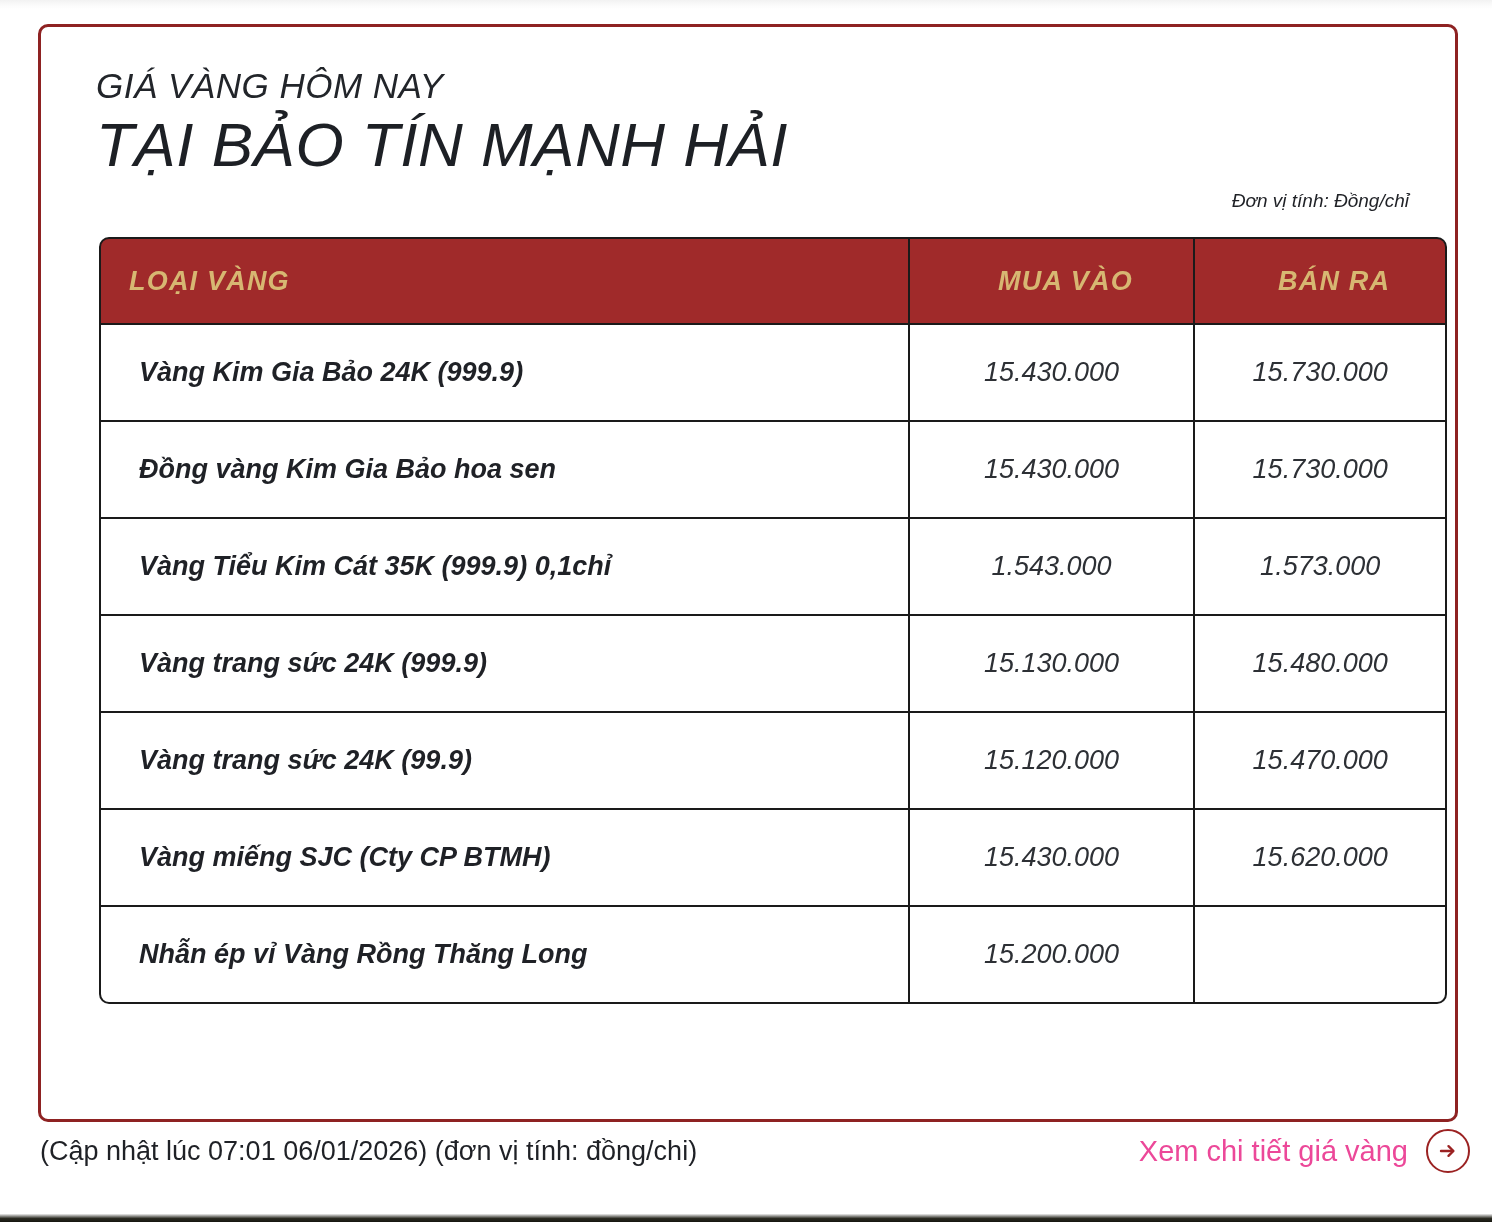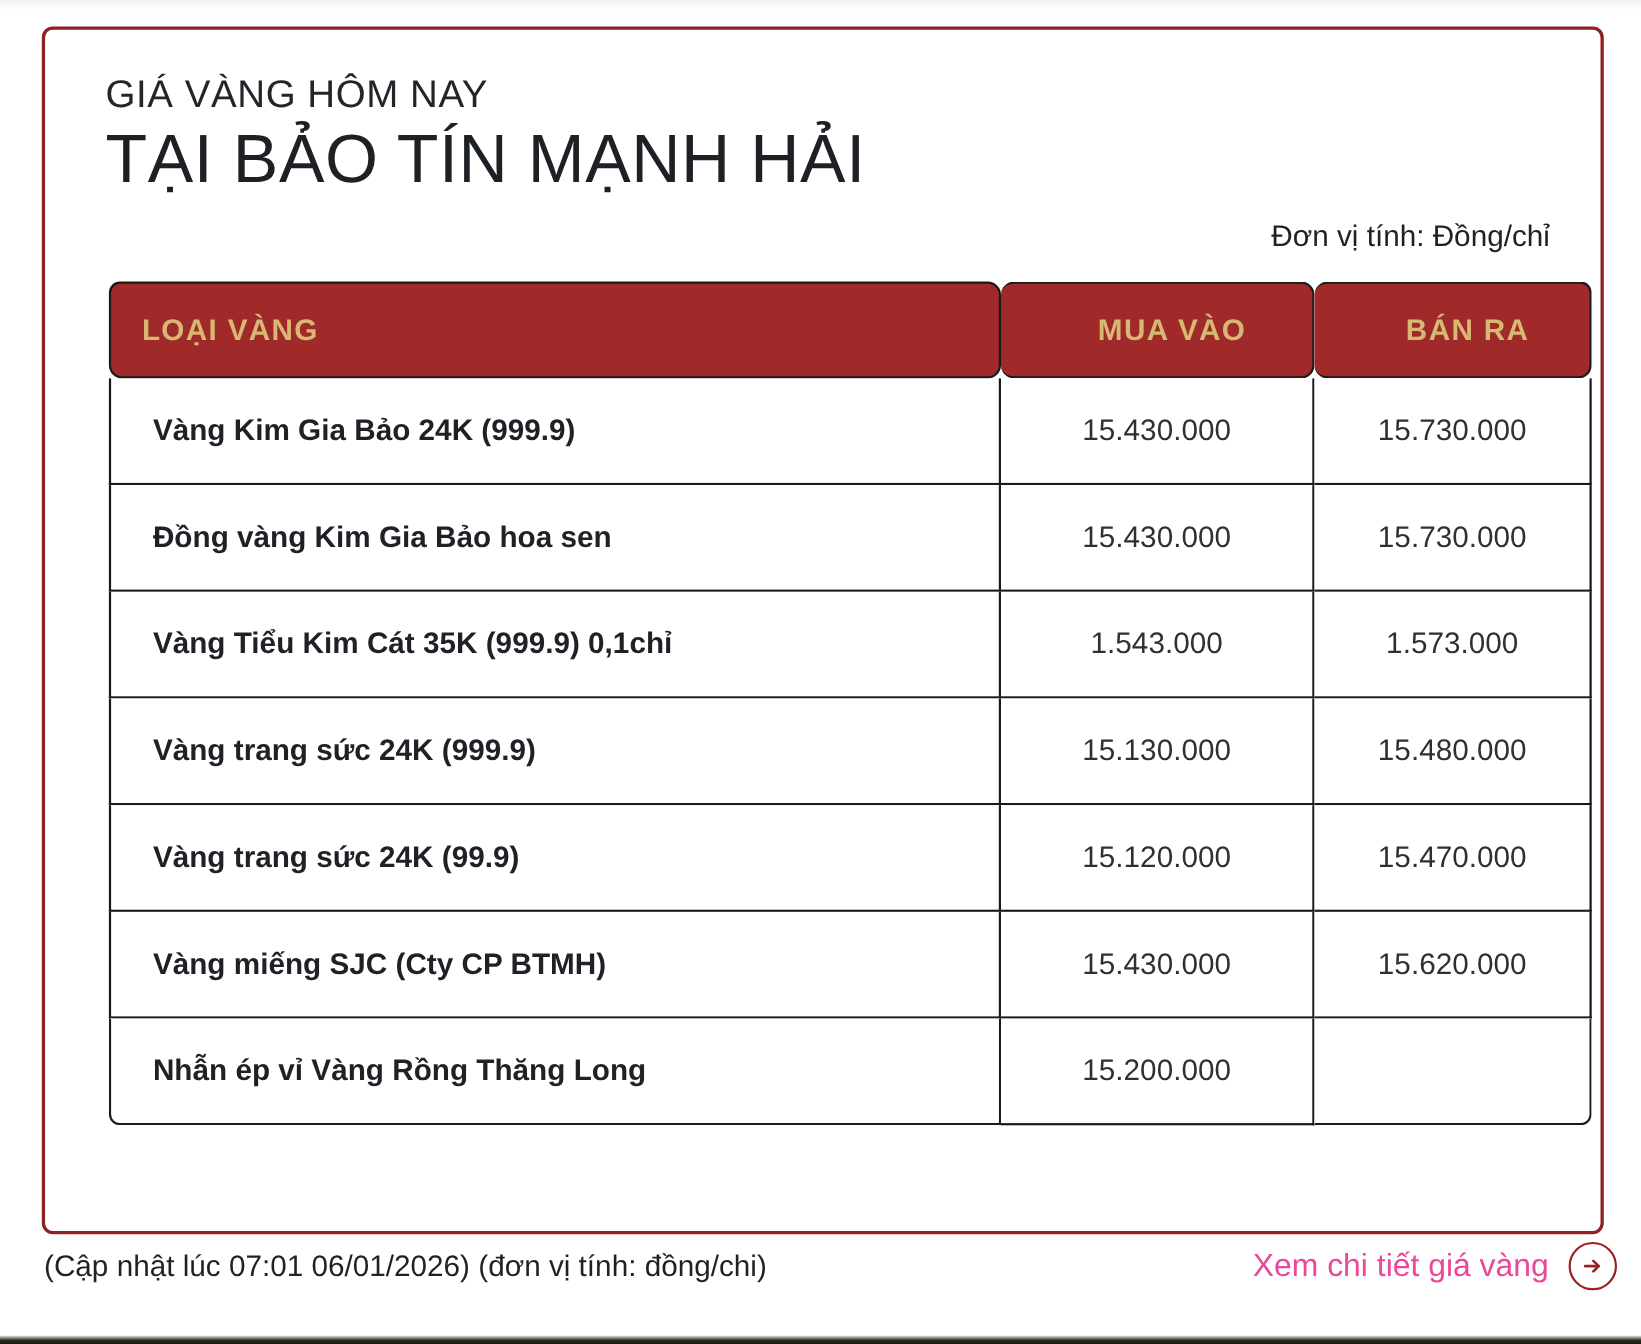--- a/index.html
+++ b/index.html
@@ -39,20 +39,21 @@
     width: 1420px;
     height: 1098px;
     box-sizing: border-box;
     border: 3px solid #8E2222;
     border-radius: 10px;
     background: #ffffff;
   }
 
   .card-inner {
     padding: 40px 22px 0 55px;
+    font-style: italic;
   }
 
   .kicker {
     font-size: 35px;
     letter-spacing: 0.5px;
     color: #22252a;
     font-weight: 400;
     line-height: 1.1;
     margin: 0 0 6px 0;
   }
@@ -61,23 +62,23 @@
     font-size: 62px;
     letter-spacing: 0.5px;
     color: #1d2025;
     font-weight: 400;
     line-height: 1.08;
     margin: 0;
   }
 
   .unit-line {
     text-align: right;
-    font-size: 27px;
+    font-size: 19px;
     color: #1f2126;
-    margin-top: 22px;
+    margin-top: 12px;
     padding-right: 24px;
   }
 
   
   .table-wrap {
     margin-top: 25px;
     margin-left: 3px;
     width: 1348px;
   }
   table.price-table {
@@ -104,21 +105,20 @@
   thead th {
     background: #A02A2A;
     color: #D7B772;
     font-size: 27px;
     font-weight: 700;
     letter-spacing: 1.2px;
     height: 88px;
     padding: 0 0 0 38px;
     text-align: left;
     vertical-align: middle;
-    border-radius: 12px;
   }
   thead th.num-head {
     text-align: center;
     padding: 0;
   }
   thead th:first-child {
     border-top-left-radius: 10px;
   }
   thead th:last-child {
     border-top-right-radius: 10px;

